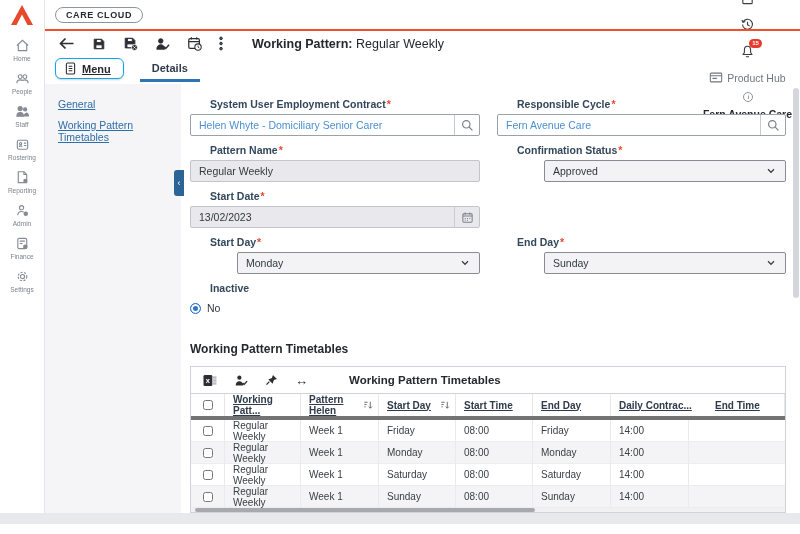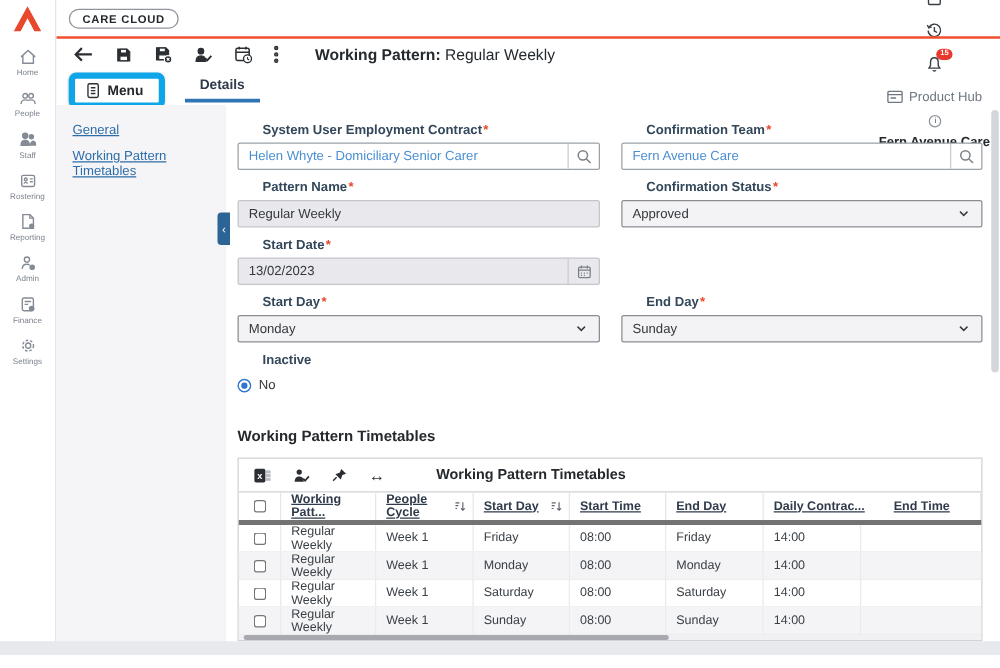--- a/index.html
+++ b/index.html
@@ -35,23 +35,23 @@
   .toolbar{position:absolute;left:45px;top:31px;width:755px;height:25px;display:flex;align-items:center;
            padding-left:13px;gap:17px;box-sizing:border-box;}
   .tbico{display:flex;align-items:center;cursor:pointer;}
   .tbico svg{fill:#2b2f33;stroke:#2b2f33;}
   .tb-title{margin-left:12px;font-size:12.5px;}
   .tb-title b{font-weight:700;}
   .tb-title span{font-weight:400;}
   
   .tabsrow{position:absolute;left:45px;top:56px;width:755px;height:27px;display:flex;align-items:flex-start;
            padding-left:10px;box-sizing:border-box;}
-  .menu-btn{display:flex;align-items:center;gap:6px;border:5px solid #0ea5e9;border-radius:6px;background:#fff;
+  .menu-btn{display:flex;align-items:center;gap:6px;border:1px solid #0ea5e9;border-radius:6px;background:#fff;
             padding:3px 12px 3px 9px;font-size:11px;font-weight:700;box-shadow:0 1px 2px rgba(0,0,0,.18);
-            margin-top:2px;cursor:pointer;}
+            margin-top:2px;cursor:pointer;text-decoration:underline;}
   .menu-btn svg{stroke:#2b2f33;fill:none;stroke-width:1.2;}
   .tab{margin-left:16px;padding:6px 12px 5px;font-size:11px;font-weight:700;color:#2f3a4a;cursor:pointer;
        border-bottom:3px solid #2e75b6;}
   
   .content{position:absolute;left:45px;top:84px;width:755px;height:439px;}
   .subnav{position:absolute;left:0;top:0;width:136px;height:436px;background:#f5f5f7;padding:14px 0 0 13px;
           box-sizing:border-box;}
   .subnav a{display:block;font-size:10.5px;color:#2d6da8;text-decoration:underline;margin-bottom:9px;cursor:pointer;}
   .collapse{position:absolute;left:129px;top:86px;width:10px;height:26px;background:#2d6496;color:#fff;
             border-radius:3px 0 0 3px;font-size:9px;display:flex;align-items:center;justify-content:center;cursor:pointer;}
@@ -67,21 +67,21 @@
                 font-size:10.5px;color:#4a8fd2;padding:0 8px;min-width:0;}
   .lkbtn{width:24px;border-left:1px solid #c7cace;display:flex;align-items:center;justify-content:center;cursor:pointer;}
   .lkbtn svg{stroke:#7a8088;fill:none;stroke-width:1.3;}
   .ro-input,.date-input{display:flex;height:22px;border:1px solid #c2c5ca;border-radius:2px;background:#e9e9ed;
                         box-sizing:border-box;}
   .ro-input input,.date-input input{flex:1;border:none;outline:none;background:transparent;font-size:10.5px;
         color:#33383d;padding:0 8px;font-family:"Liberation Sans",sans-serif;min-width:0;}
   .calbtn{width:24px;display:flex;align-items:center;justify-content:center;border-left:1px solid #c9ccd1;cursor:pointer;}
   .calbtn svg{stroke:#7a8088;fill:none;stroke-width:1.1;}
   .select{display:flex;align-items:center;height:22px;border:1px solid #898d92;border-radius:2px;background:#f3f3f5;
-          box-sizing:border-box;padding:0 8px;font-size:10.5px;color:#33383d;cursor:pointer;}
+          box-sizing:border-box;padding:0 8px;font-size:10.5px;color:#33383d;cursor:pointer;margin-left:47px;}
   .select .chev{margin-left:auto;display:flex;}
   .select svg{stroke:#3a3f46;fill:none;stroke-width:1.4;}
   .radios{margin-top:6px;}
   .radio-row{display:flex;align-items:center;gap:6px;height:16px;margin-bottom:6px;font-size:10.5px;color:#33383d;}
   .rdot{width:11px;height:11px;border-radius:50%;box-sizing:border-box;border:1px solid #8a9097;background:#fff;cursor:pointer;}
   .rdot.checked{border:1px solid #2e75cf;box-shadow:inset 0 0 0 2px #fff;background:#2e75cf;}
   .sec-title{margin-top:26px;font-size:12px;font-weight:700;color:#24292e;height:15px;}
   
   .grid{margin-top:9px;width:596px;border:1px solid #cfd2d7;box-sizing:border-box;background:#fff;position:relative;}
   .gtoolbar{height:26px;display:flex;align-items:center;gap:17px;padding-left:12px;}
@@ -320,21 +320,21 @@
             <input value="Helen Whyte - Domiciliary Senior Carer" style="">
             <span class="lkbtn">
               <svg width="13" height="13" viewBox="0 0 14 14">
                   <circle cx="5.7" cy="5.7" r="4"></circle>
                   <path d="M8.8 8.8 L12.3 12.3"></path>
                 </svg>
             </span>
           </div>
         </div>
         <div class="fcol right">
-          <div class="flabel"><span>Confirmation Team</span><span class="req">*</span></div>
+          <div class="flabel"><span>Responsible Cycle</span><span class="req">*</span></div>
           <div class="lookup">
             <input value="Fern Avenue Care" style="">
             <span class="lkbtn">
               <svg width="13" height="13" viewBox="0 0 14 14">
                   <circle cx="5.7" cy="5.7" r="4"></circle>
                   <path d="M8.8 8.8 L12.3 12.3"></path>
                 </svg>
             </span>
           </div>
         </div>
@@ -439,21 +439,21 @@
         </div>
 
         <div class="thead">
           <div class="th c0 cbcell">
               <input type="checkbox" style="">
             </div>
           <div class="th c1">
               <u>Working Patt...</u>
             </div>
           <div class="th c2">
-              <u>People Cycle</u>
+              <u>Pattern Helen</u>
             <span class="sort">
                 <svg width="10" height="10" viewBox="0 0 11 11">
                   <path d="M1.5 2.5 H5 M1.5 5 H4 M1.5 7.5 H3 M8 2 V9 M6.3 7.3 L8 9 L9.7 7.3"></path>
                 </svg>
               </span>
           </div>
           <div class="th c3">
               <u>Start Day</u>
             <span class="sort">
                 <svg width="10" height="10" viewBox="0 0 11 11">

